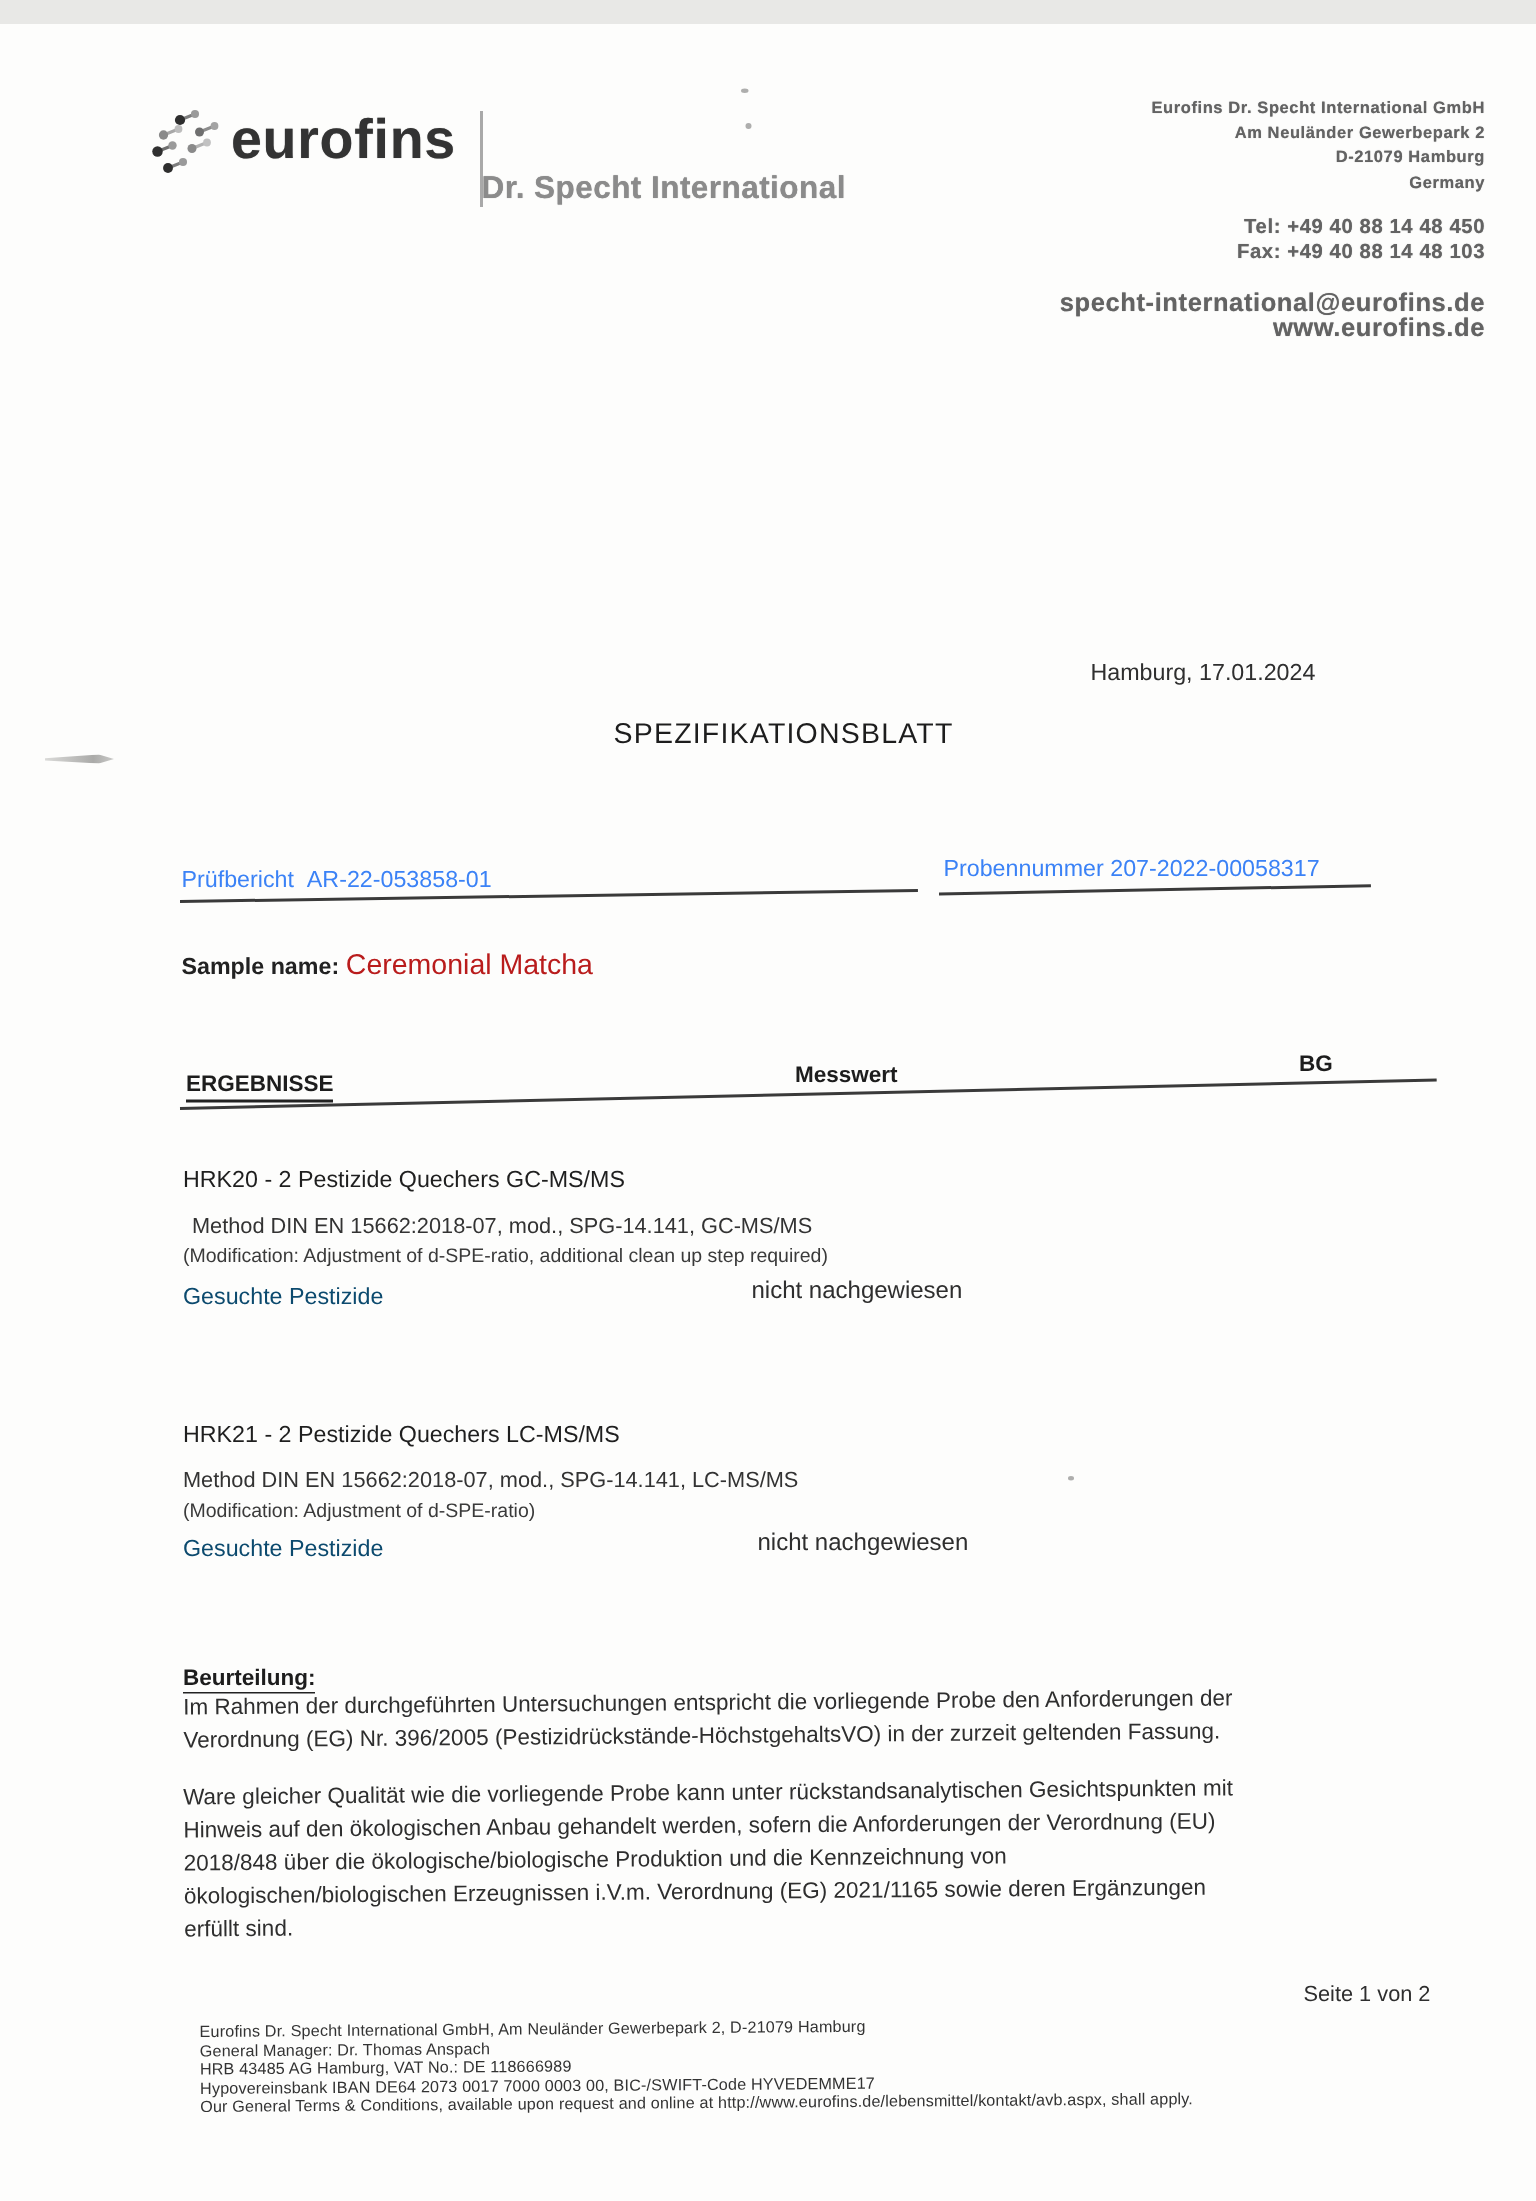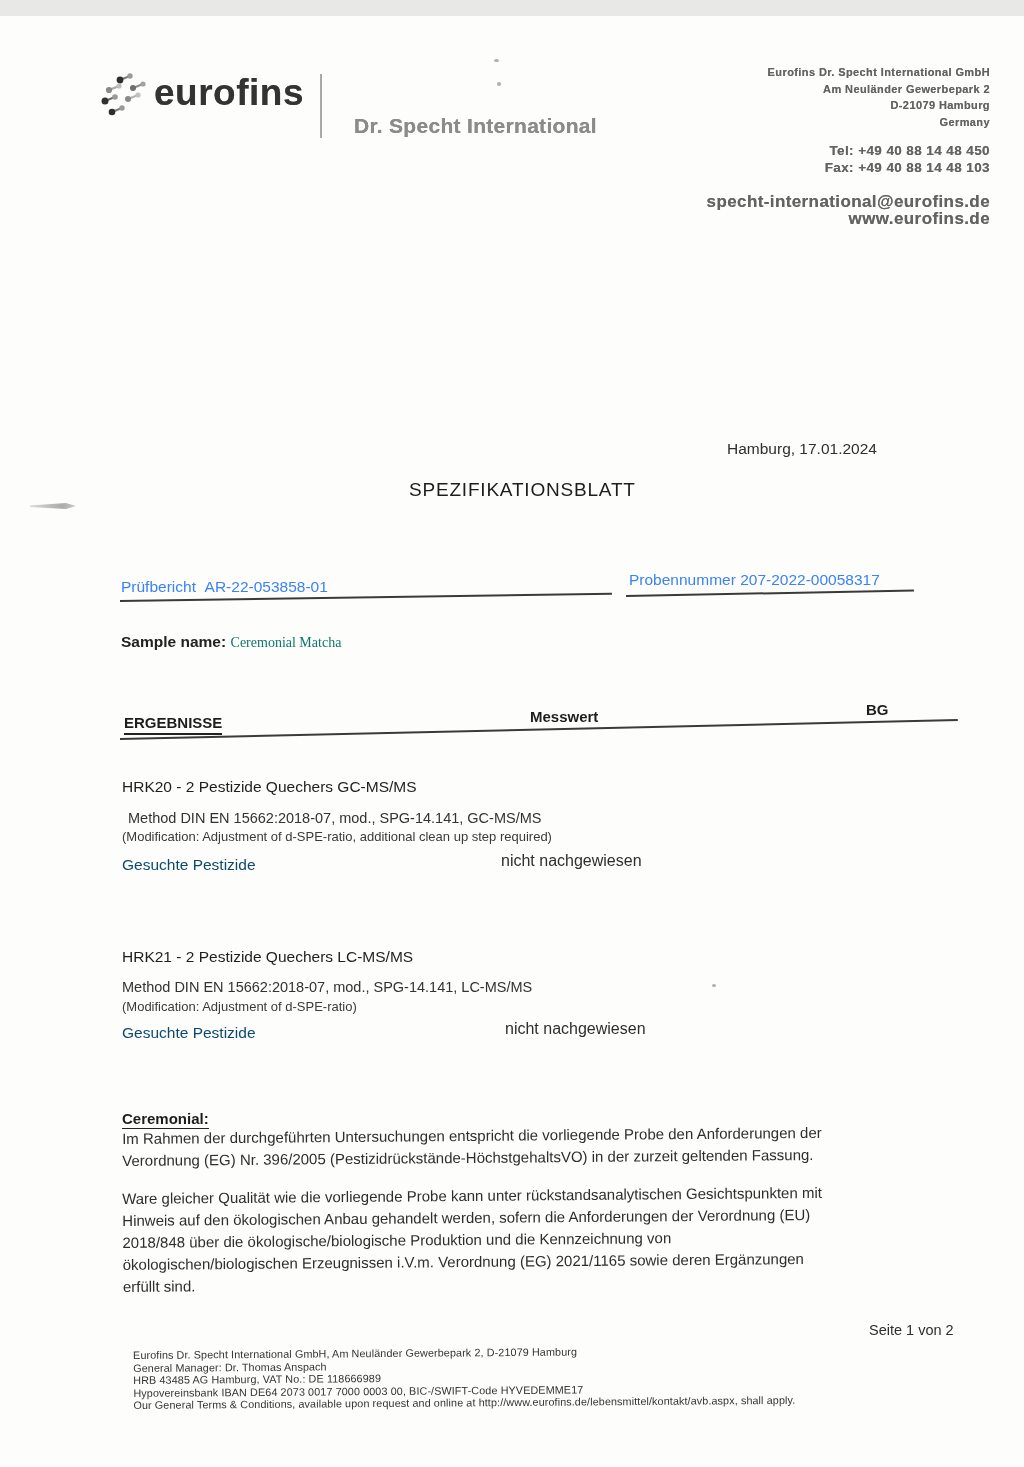--- a/index.html
+++ b/index.html
@@ -27,21 +27,21 @@
   
   .recipient div{font-size:15.5px;line-height:32px;color:#333;}
 
   .dateline{font-size:15.5px;color:#2f2f2f;}
   .doc-title{font-size:19px;font-weight:400;letter-spacing:0.8px;color:#1d1d1d;}
 
   .ref-text{font-size:15.5px;color:#3b82f6;}
   .rule{background:#3a3a3a;height:2px;transform-origin:left center;}
 
   .sample-label{font-size:15.5px;font-weight:700;color:#222;}
-  .sample-value{font-family:Liberation Serif, serif;font-size:14px;color:#0f766e;}
+  .sample-value{font-family:Liberation Sans, sans-serif;font-size:19px;color:#b91c1c;}
 
   .col-head{font-size:15px;font-weight:700;color:#1d1d1d;}
   .col-head-underlined{border-bottom:2px solid #222;padding-bottom:2px;}
 
   .sec-heading{font-size:15.5px;font-weight:400;color:#1f1f1f;}
   .sec-method{font-size:14.5px;color:#333;}
   .sec-mod{font-size:13px;color:#3a3a3a;}
   .sec-param{font-size:15.5px;color:#0c4a6e;}
   .sec-result{font-size:16px;color:#2e2e2e;}
 
@@ -85,21 +85,21 @@
     <circle cx="28" cy="29" r="3.0" fill="#8a8a8a"></circle>
     <circle cx="38" cy="25" r="2.6" fill="#c2c2c2"></circle>
     <circle cx="12" cy="42" r="3.3" fill="#2e2e2e"></circle>
     <circle cx="22" cy="38" r="2.7" fill="#9a9a9a"></circle>
   </svg>
 
   <div class="abs brand-word soft" style="left:154px;top:56px;">eurofins</div>
 
   <div class="abs brand-divider" style="left:320px;top:58px;"></div>
 
-  <div class="abs brand-division soft" style="left:354px;top:98px;">Dr. Specht International</div>
+  <div class="abs brand-division soft" style="left:321px;top:98px;">Dr. Specht International</div>
 
   <div class="abs lh-right lh-company soft" style="right:34px;top:48px;">
       <div>Eurofins Dr. Specht International GmbH</div>
       <div>Am Neuländer Gewerbepark 2</div>
       <div>D-21079 Hamburg</div>
       <div>Germany</div>
     </div>
   <div class="abs lh-right lh-tel soft" style="right:34px;top:127px;">
       <div>Tel: +49 40 88 14 48 450</div>
       <div>Fax: +49 40 88 14 48 103</div>
@@ -143,21 +143,21 @@
   </div>
 
   <div>
     <div class="abs sec-heading" style="left:122px;top:932px;">HRK21 - 2 Pestizide Quechers LC-MS/MS</div>
     <div class="abs sec-method" style="left:122px;top:963px;">Method DIN EN 15662:2018-07, mod., SPG-14.141, LC-MS/MS</div>
     <div class="abs sec-mod" style="left:122px;top:983px;">(Modification: Adjustment of d-SPE-ratio)</div>
     <div class="abs sec-param" style="left:122px;top:1008px;">Gesuchte Pestizide</div>
     <div class="abs sec-result" style="left:505px;top:1004px;">nicht nachgewiesen</div>
   </div>
 
-  <div class="abs assess-head" style="left:122px;top:1094px;">Ceremonial:</div>
+  <div class="abs assess-head" style="left:122px;top:1094px;">Beurteilung:</div>
 
   <div class="abs assess-par" style="left:122px;top:1112px;transform:rotate(-0.5deg);transform-origin:left top;">
       <div>Im Rahmen der durchgeführten Untersuchungen entspricht die vorliegende Probe den Anforderungen der</div>
       <div>Verordnung (EG) Nr. 396/2005 (Pestizidrückstände-HöchstgehaltsVO) in der zurzeit geltenden Fassung.</div>
     </div>
 
   <div class="abs assess-par" style="left:122px;top:1172px;transform:rotate(-0.5deg);transform-origin:left top;">
       <div>Ware gleicher Qualität wie die vorliegende Probe kann unter rückstandsanalytischen Gesichtspunkten mit</div>
       <div>Hinweis auf den ökologischen Anbau gehandelt werden, sofern die Anforderungen der Verordnung (EU)</div>
       <div>2018/848 über die ökologische/biologische Produktion und die Kennzeichnung von</div>

